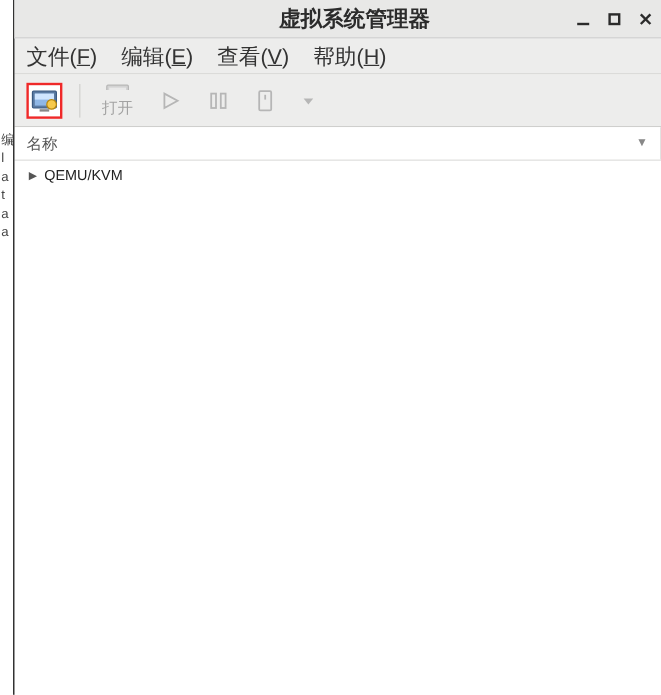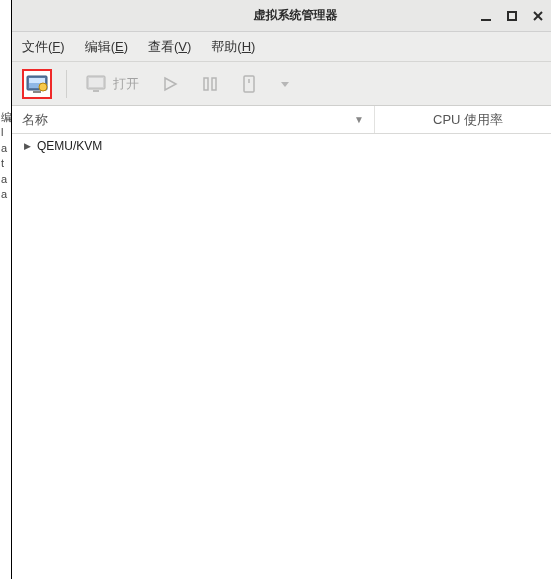--- a/index.html
+++ b/index.html
@@ -38,21 +38,21 @@
     background: #e8e8e7;
     height: 32px;
     display: flex;
     align-items: center;
     justify-content: center;
     position: relative;
     border-bottom: 1px solid #d0d0d0;
   }
   .titlebar .title {
     font-weight: bold;
-    font-size: 12px;
+    font-size: 18px;
     color: #2b2b2b;
     margin-left: 28px;
   }
   .window-controls {
     position: absolute;
     right: 6px;
     display: flex;
     gap: 12px;
     align-items: center;
   }
@@ -70,21 +70,21 @@
     height: 30px;
     display: flex;
     align-items: center;
     padding: 0 10px;
     gap: 20px;
     border-bottom: 1px solid #d6d6d4;
     color: #333;
   }
   .menu-item {
     cursor: pointer;
-    font-size: 13px;
+    font-size: 18px;
   }
   .menu-item .mn { text-decoration: underline; }
   .toolbar {
     background: #ededec;
     height: 44px;
     display: flex;
     align-items: center;
     padding: 0 10px;
     gap: 14px;
     border-bottom: 1px solid #cfcfcd;
@@ -107,20 +107,21 @@
   .vsep {
     width: 1px;
     height: 28px;
     background: #d0d0ce;
   }
   .open-group {
     display: flex;
     align-items: center;
     gap: 6px;
     color: #666;
+    flex-direction: column;
   }
   .columns-header {
     display: flex;
     height: 28px;
     border-bottom: 1px solid #d9d9d7;
     background: #fff;
     color: #555;
     align-items: stretch;
     gap: 48px;
   }
@@ -253,23 +254,20 @@
         <polygon points="2,4 10,4 6,9" fill="#8a8a8a"></polygon>
       </svg>
     </div>
   </div>
 
   <div class="columns-header">
     <div class="col name">
       <span>名称</span>
       <span class="sort-arrow">▼</span>
     </div>
-    <div class="col cpu">
-      <span>CPU 使用率</span>
-    </div>
   </div>
 
   <div class="list">
     <div class="row">
       <span class="tri">▶</span>
       <span>QEMU/KVM</span>
     </div>
   </div>
 
 </div>

